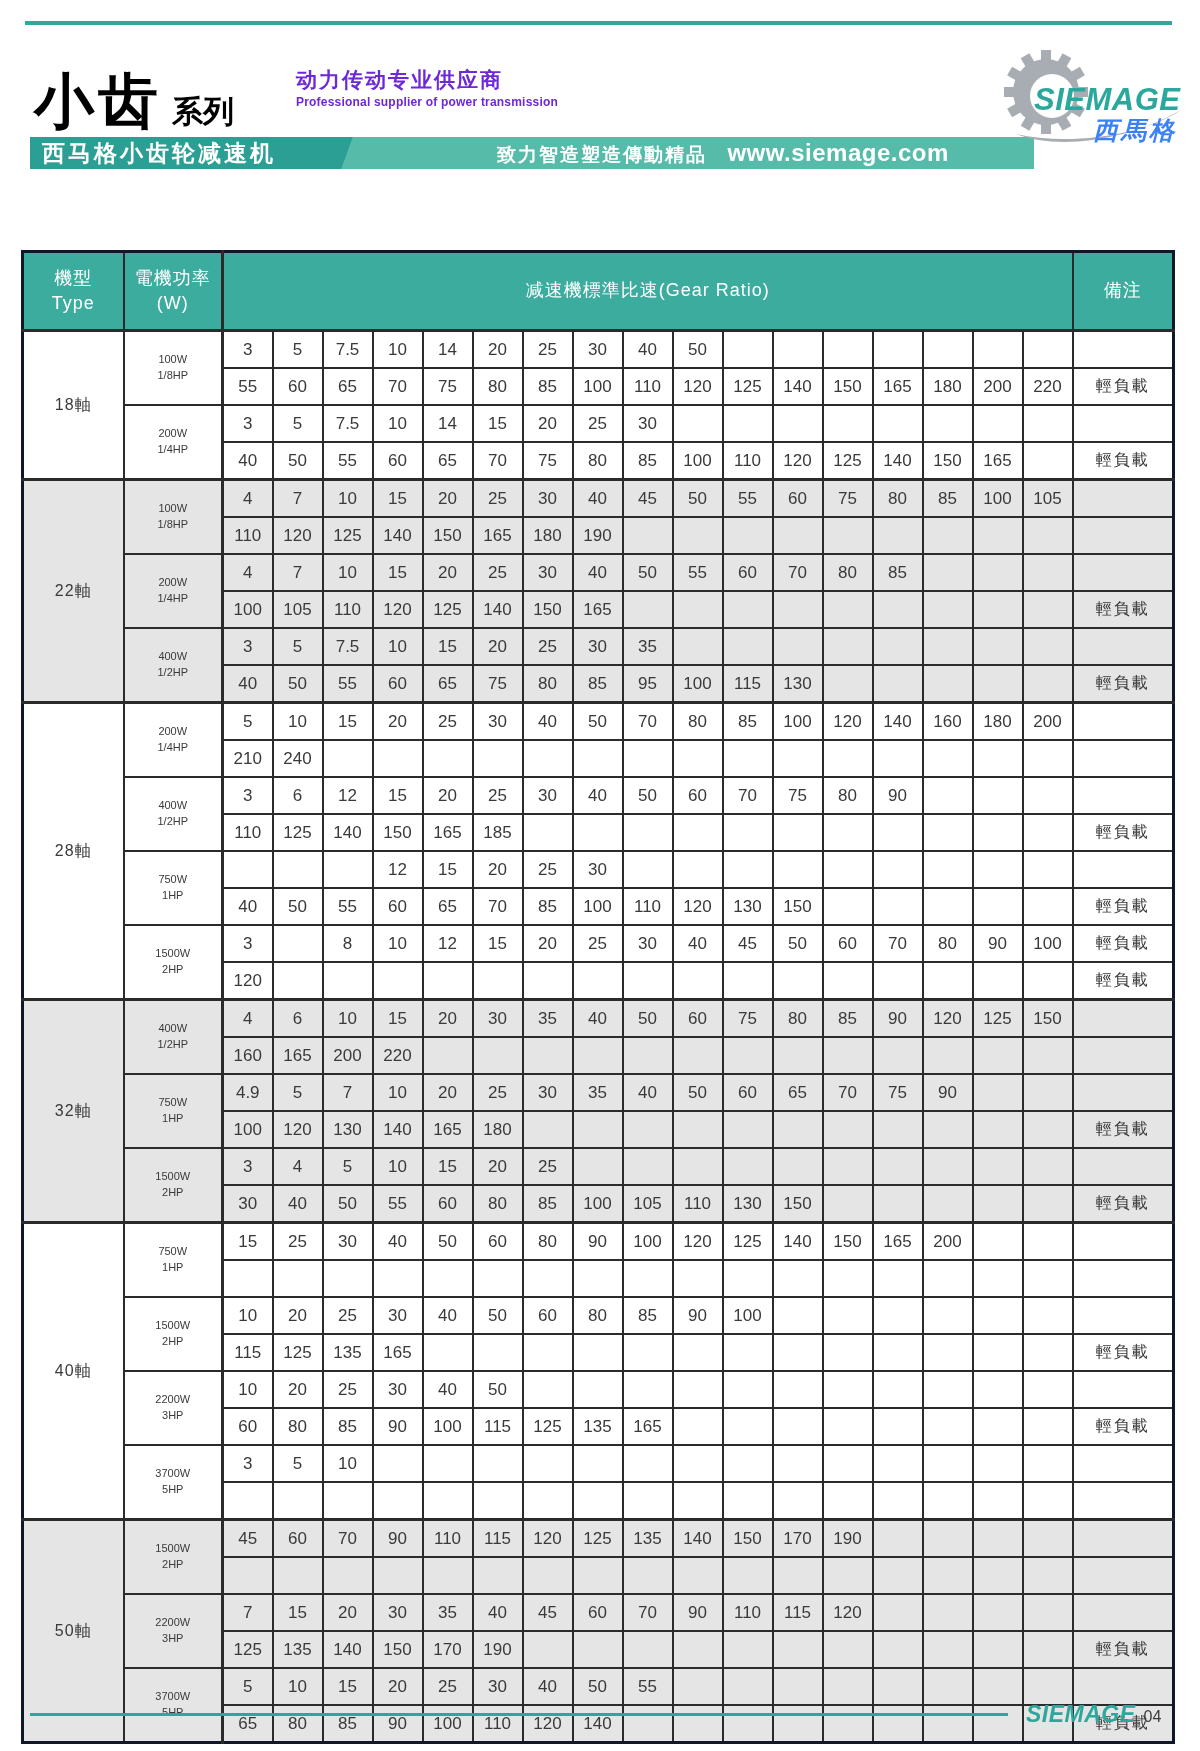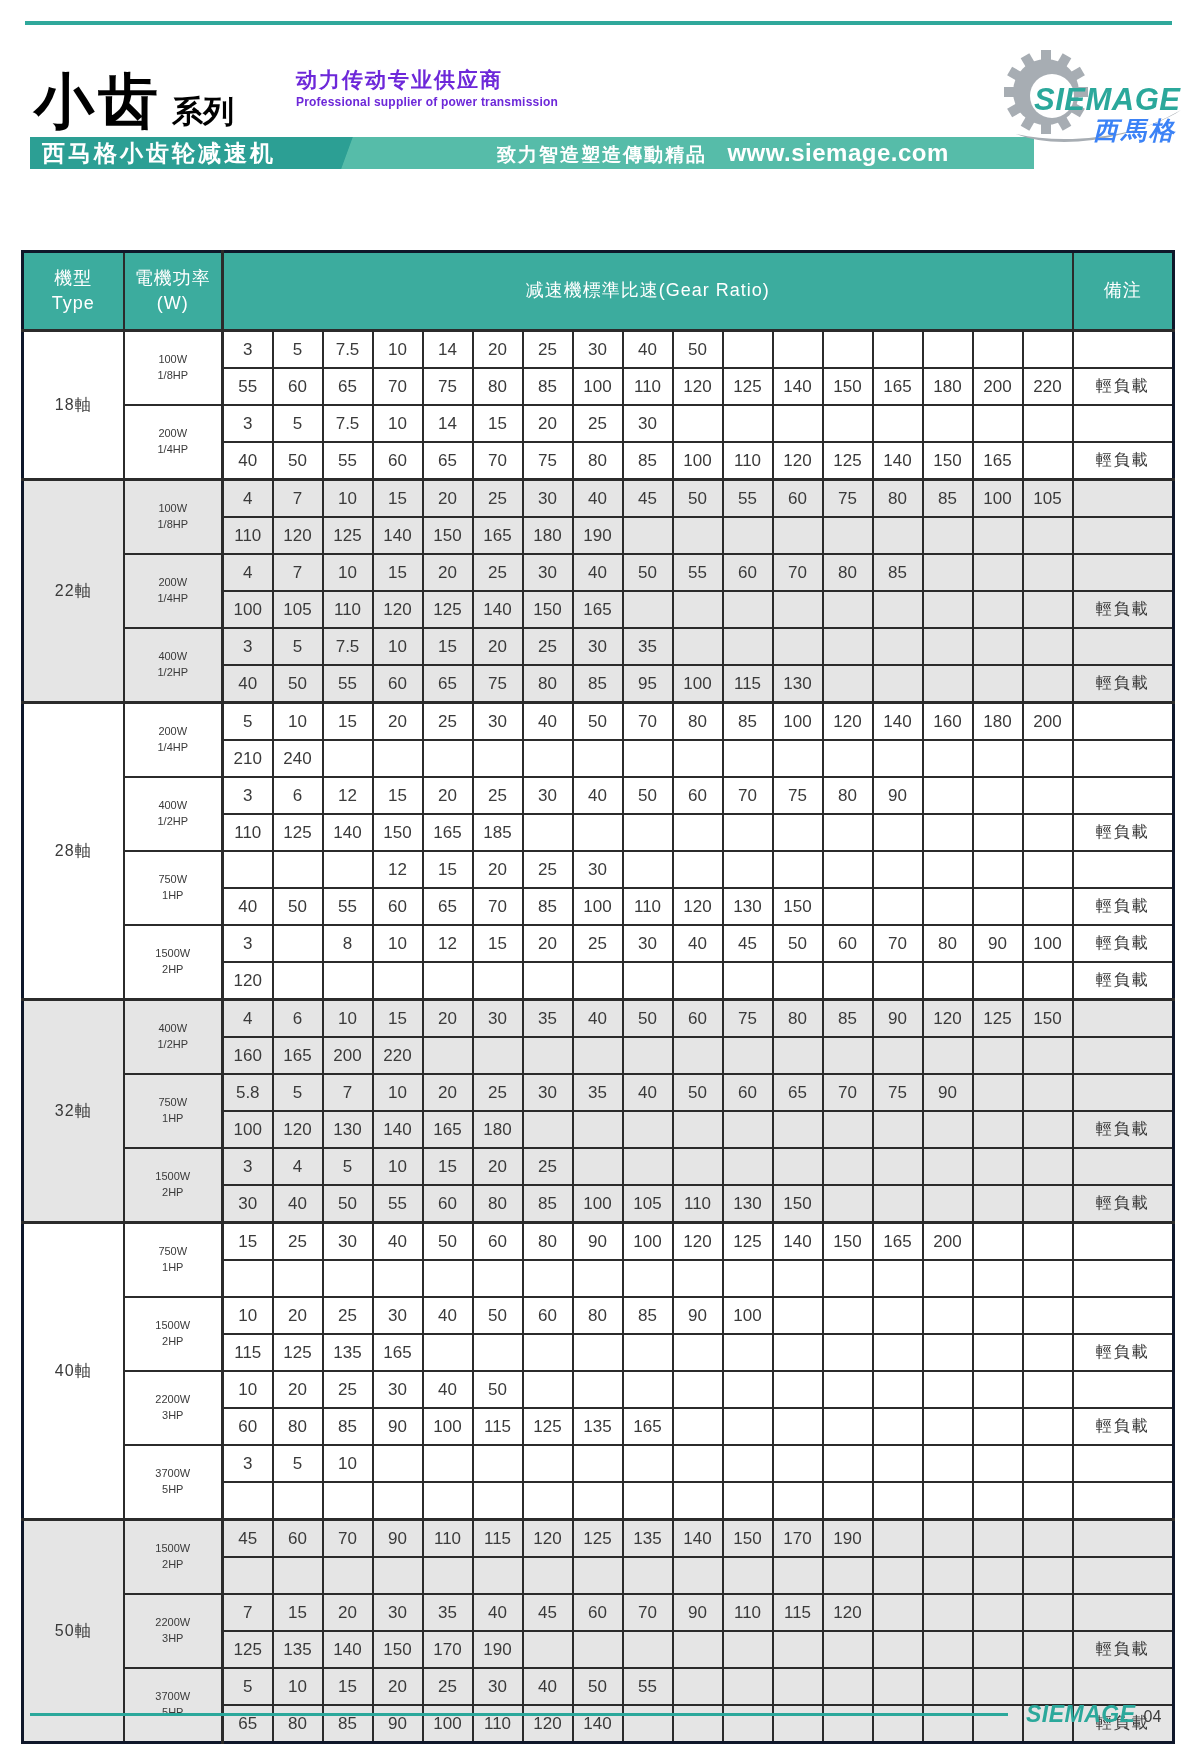--- a/index.html
+++ b/index.html
@@ -585,21 +585,21 @@
           <td class="ratio-cell"></td>
           <td class="ratio-cell"></td>
           <td class="ratio-cell"></td>
           <td class="remark-cell"></td>
         </tr>
         <tr class="shaded">
           <td rowspan="2" class="power-cell">
             <div>750W</div>
             <div>1HP</div>
           </td>
-          <td class="ratio-cell first-ratio">5.8</td>
+          <td class="ratio-cell first-ratio">4.9</td>
           <td class="ratio-cell">5</td>
           <td class="ratio-cell">7</td>
           <td class="ratio-cell">10</td>
           <td class="ratio-cell">20</td>
           <td class="ratio-cell">25</td>
           <td class="ratio-cell">30</td>
           <td class="ratio-cell">35</td>
           <td class="ratio-cell">40</td>
           <td class="ratio-cell">50</td>
           <td class="ratio-cell">60</td>

